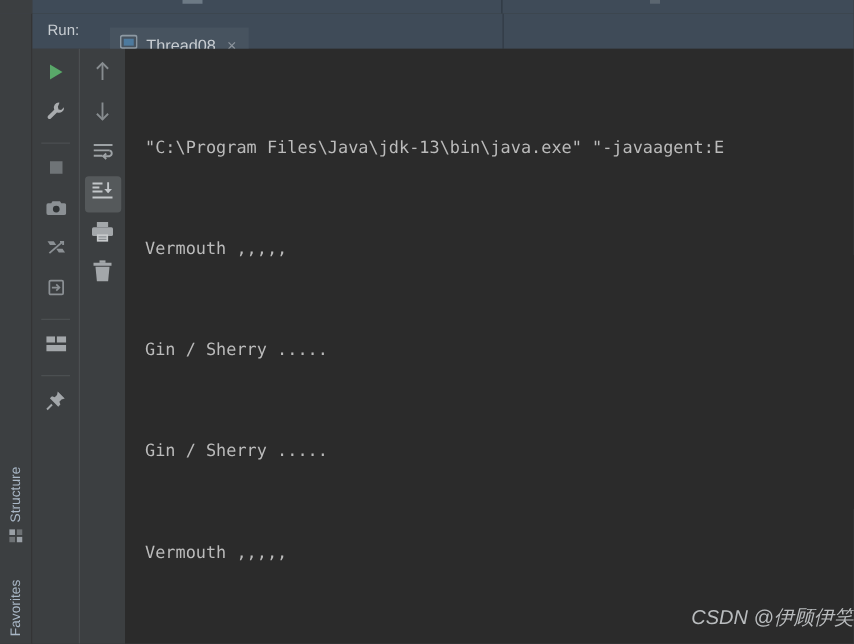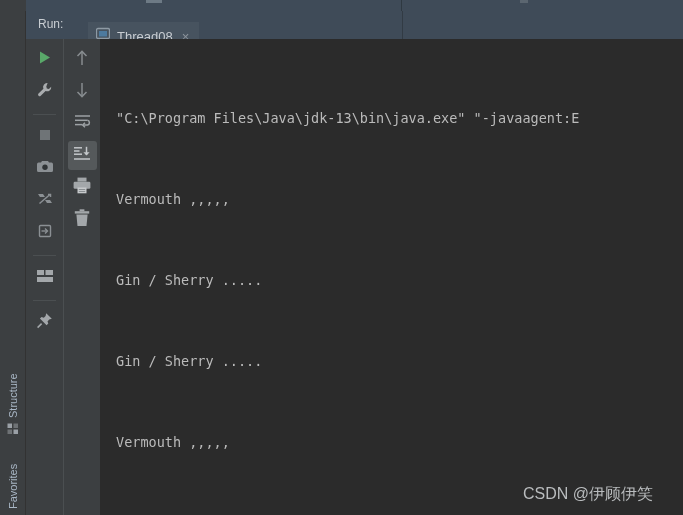--- a/index.html
+++ b/index.html
@@ -111,24 +111,25 @@
     font-family: "DejaVu Sans Mono", "Liberation Mono", monospace;
     font-size: 13.5px;
     line-height: 27px;
     color: #bbbbbb;
     white-space: pre;
   }
   .cline { height: 27px; }
 
   
   .watermark {
-    position: absolute; right: 30px; bottom: 10px;
+    position: absolute; right: 0; bottom: 10px;
     font-size: 16px; color: #b9bcbe;
     font-family: "Liberation Sans", sans-serif;
     white-space: nowrap;
+    font-style: italic;
   }
 </style>
 </head>
 <body>
 
 <div id="app">
 
   <div class="top-strip">
     <div class="left-pad"></div>
     <div class="sep" style="left:401px;"></div>

